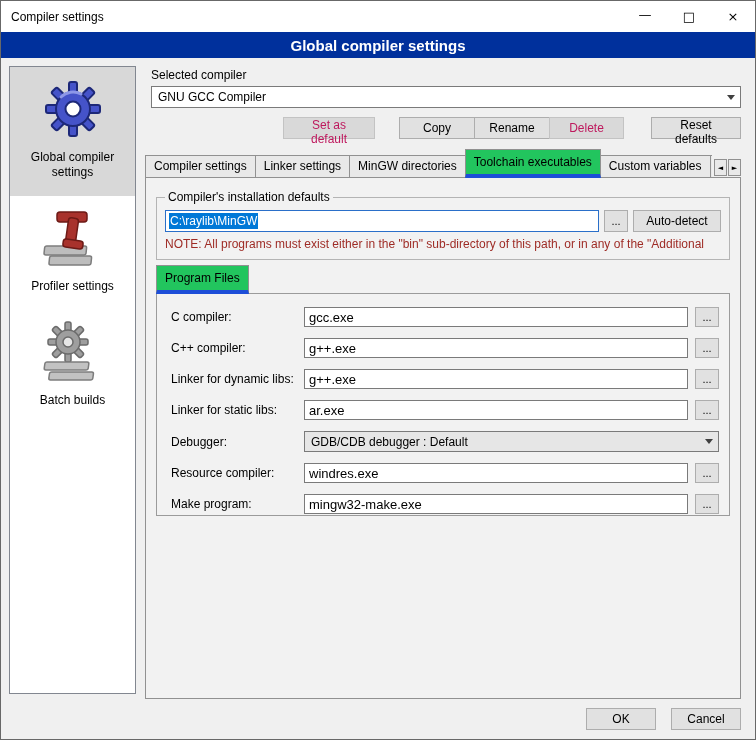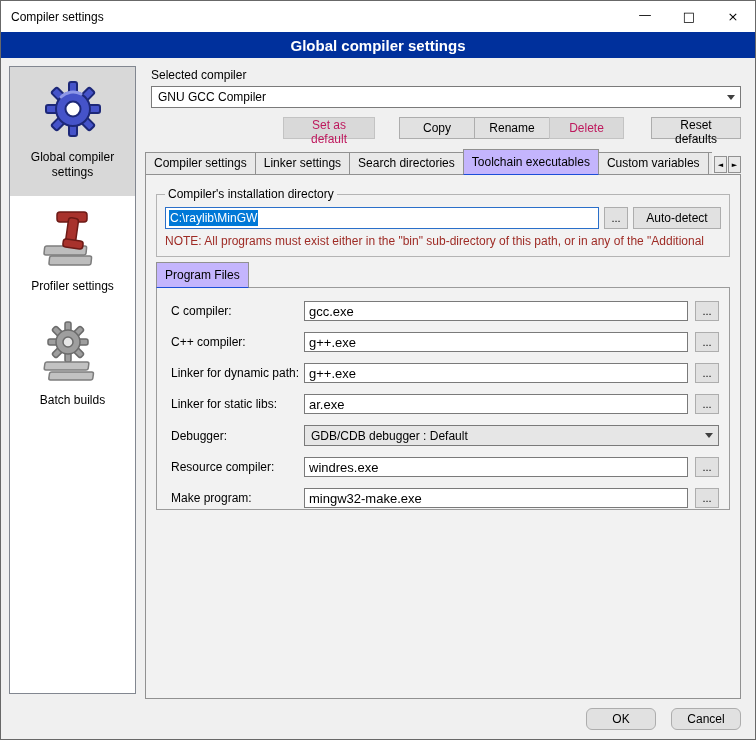--- a/index.html
+++ b/index.html
@@ -86,21 +86,21 @@
 
   
   .tabrow { display: flex; align-items: flex-end; margin-top: 10px; position: relative; z-index: 2; }
   .tabstrip { display: flex; align-items: flex-end; overflow: hidden; flex: 1; white-space: nowrap; }
   .tab {
     flex: 0 0 auto; background: #e9e9e9; border: 1px solid #919191;
     padding: 3px 8px 4px; margin-left: -1px; cursor: default;
   }
   .tab:first-child { margin-left: 0; }
   .tab.active {
-    background: #c4b5fd; border-bottom: 1px solid #1d4ed8;
+    background: #22c55e; border-bottom: 4px solid #1d4ed8;
     padding-top: 5px; padding-bottom: 5px; position: relative; z-index: 3;
   }
   .tab-arrows { display: flex; gap: 1px; margin-left: 2px; margin-bottom: 2px; }
   .arrow-btn {
     width: 13px; height: 17px; border: 1px solid #919191; background: #e9e9e9;
     font-size: 7px; display: flex; align-items: center; justify-content: center;
     padding: 0; font-family: "DejaVu Sans", sans-serif;
   }
 
   
@@ -137,21 +137,21 @@
   .form-grid label { white-space: nowrap; }
   .txt {
     height: 20px; border: 1px solid #7a7a7a; background: #ffffff;
     font-family: inherit; font-size: 13px; padding: 0 4px; width: 100%;
   }
   .browse-sm { width: 24px; height: 20px; background: #e1e1e1; border: 1px solid #adadad; font-family: inherit; font-size: 11px; padding: 0; }
   .combo.gray { grid-column: 2 / 4; height: 21px; background: #e6e6e6; }
 
   
   .footer { display: flex; justify-content: flex-end; gap: 15px; margin-top: 9px; flex: 0 0 auto; }
-  .footer .btn { width: 70px; border-radius: 6px; }
+  .footer .btn { width: 70px; }
 </style>
 </head>
 <body>
 
 <div class="window">
 
   <div class="titlebar">
     <span class="title">Compiler settings</span>
     <div class="win-controls">
       <button class="win-btn min">
@@ -235,35 +235,35 @@
         <button class="btn b-copy">Copy</button>
         <button class="btn b-rename">Rename</button>
         <button class="btn disabled b-delete">Delete</button>
         <button class="btn b-reset">Reset defaults</button>
       </div>
 
       <div class="tabrow">
         <div class="tabstrip">
           <div class="tab">Compiler settings</div>
           <div class="tab">Linker settings</div>
-          <div class="tab">Search directories</div>
+          <div class="tab">MinGW directories</div>
           <div class="tab active">Toolchain executables</div>
           <div class="tab">Custom variables</div>
           <div class="tab">Build options</div>
         </div>
         <div class="tab-arrows">
           <button class="arrow-btn">◄</button>
           <button class="arrow-btn">►</button>
         </div>
       </div>
 
       <div class="page">
 
         <fieldset class="group">
-          <legend>Compiler's installation directory</legend>
+          <legend>Compiler's installation defaults</legend>
           <div class="dir-row">
             <div class="dir-input">
               <span class="selected-text">C:\raylib\MinGW</span>
             </div>
             <button class="browse">...</button>
             <button class="btn autodetect">Auto-detect</button>
           </div>
           <div class="note">NOTE: All programs must exist either in the "bin" sub-directory of this path, or in any of the "Additional</div>
         </fieldset>
 
@@ -275,21 +275,21 @@
           <div class="form-grid">
 
             <label>C compiler:</label>
             <input class="txt" value="gcc.exe" style="">
             <button class="browse-sm">...</button>
 
             <label>C++ compiler:</label>
             <input class="txt" value="g++.exe" style="">
             <button class="browse-sm">...</button>
 
-            <label>Linker for dynamic path:</label>
+            <label>Linker for dynamic libs:</label>
             <input class="txt" value="g++.exe" style="">
             <button class="browse-sm">...</button>
 
             <label>Linker for static libs:</label>
             <input class="txt" value="ar.exe" style="">
             <button class="browse-sm">...</button>
 
             <label>Debugger:</label>
             <div class="combo gray">
               <span>GDB/CDB debugger : Default</span>

